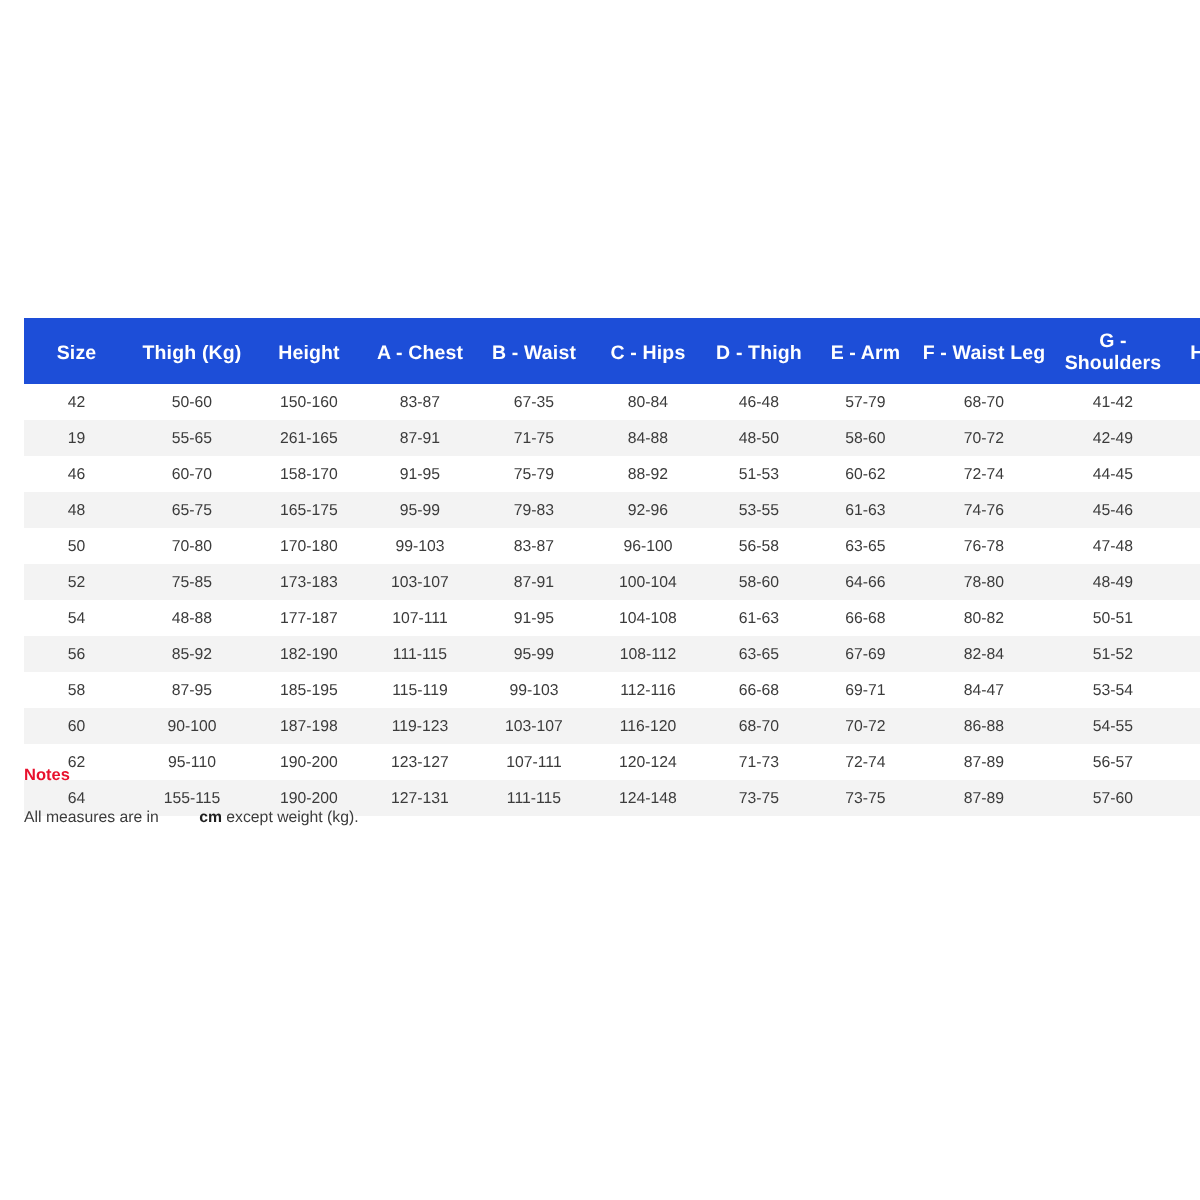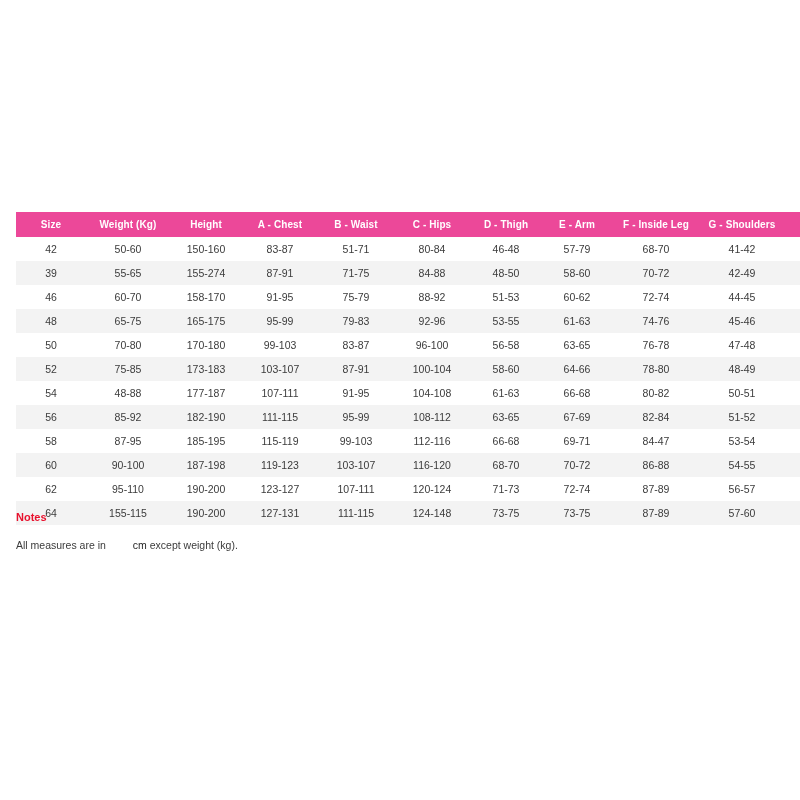--- a/index.html
+++ b/index.html
@@ -21,23 +21,23 @@
     left: 16px;
     top: 212px;
     width: 768px;
   }
   table.size-table {
     border-collapse: collapse;
     width: 768px;
     table-layout: fixed;
   }
   table.size-table thead th {
-    background: #ec4899;
+    background: #1d4ed8;
     color: #ffffff;
-    font-size: 10px;
+    font-size: 13px;
     font-weight: bold;
     text-align: center;
     padding: 7px 2px 7px 2px;
     letter-spacing: 0.1px;
     border: none;
   }
   table.size-table tbody td {
     font-size: 10.5px;
     color: #3b3b3b;
     text-align: center;
@@ -60,65 +60,65 @@
     text-align: right;
   }
   .notes-text {
     position: absolute;
     left: 16px;
     top: 539px;
     font-size: 10.5px;
     color: #3b3b3b;
   }
   .notes-text b {
-    font-weight: normal;
+    font-weight: bold;
     color: #1f1f1f;
     padding-left: 24px;
   }
 </style>
 </head>
 <body>
 
 <div class="page">
 
   <div class="table-wrap">
     <table class="size-table">
       <thead>
         <tr>
           <th style="width:66px">Size</th>
-          <th style="width:80px">Weight (Kg)</th>
+          <th style="width:80px">Thigh (Kg)</th>
           <th style="width:68px">Height</th>
           <th style="width:72px">A - Chest</th>
           <th style="width:72px">B - Waist</th>
           <th style="width:72px">C - Hips</th>
           <th style="width:68px">D - Thigh</th>
           <th style="width:66px">E - Arm</th>
-          <th style="width:84px">F - Inside Leg</th>
+          <th style="width:84px">F - Waist Leg</th>
           <th style="width:80px">G - Shoulders</th>
           <th style="width:68px">H - Back</th>
         </tr>
       </thead>
       <tbody>
         <tr class="odd">
           <td>42</td>
           <td>50-60</td>
           <td>150-160</td>
           <td>83-87</td>
-          <td>51-71</td>
+          <td>67-35</td>
           <td>80-84</td>
           <td>46-48</td>
           <td>57-79</td>
           <td>68-70</td>
           <td>41-42</td>
           <td>46-49</td>
         </tr>
         <tr class="even">
-          <td>39</td>
+          <td>19</td>
           <td>55-65</td>
-          <td>155-274</td>
+          <td>261-165</td>
           <td>87-91</td>
           <td>71-75</td>
           <td>84-88</td>
           <td>48-50</td>
           <td>58-60</td>
           <td>70-72</td>
           <td>42-49</td>
           <td>47-50</td>
         </tr>
         <tr class="odd">

